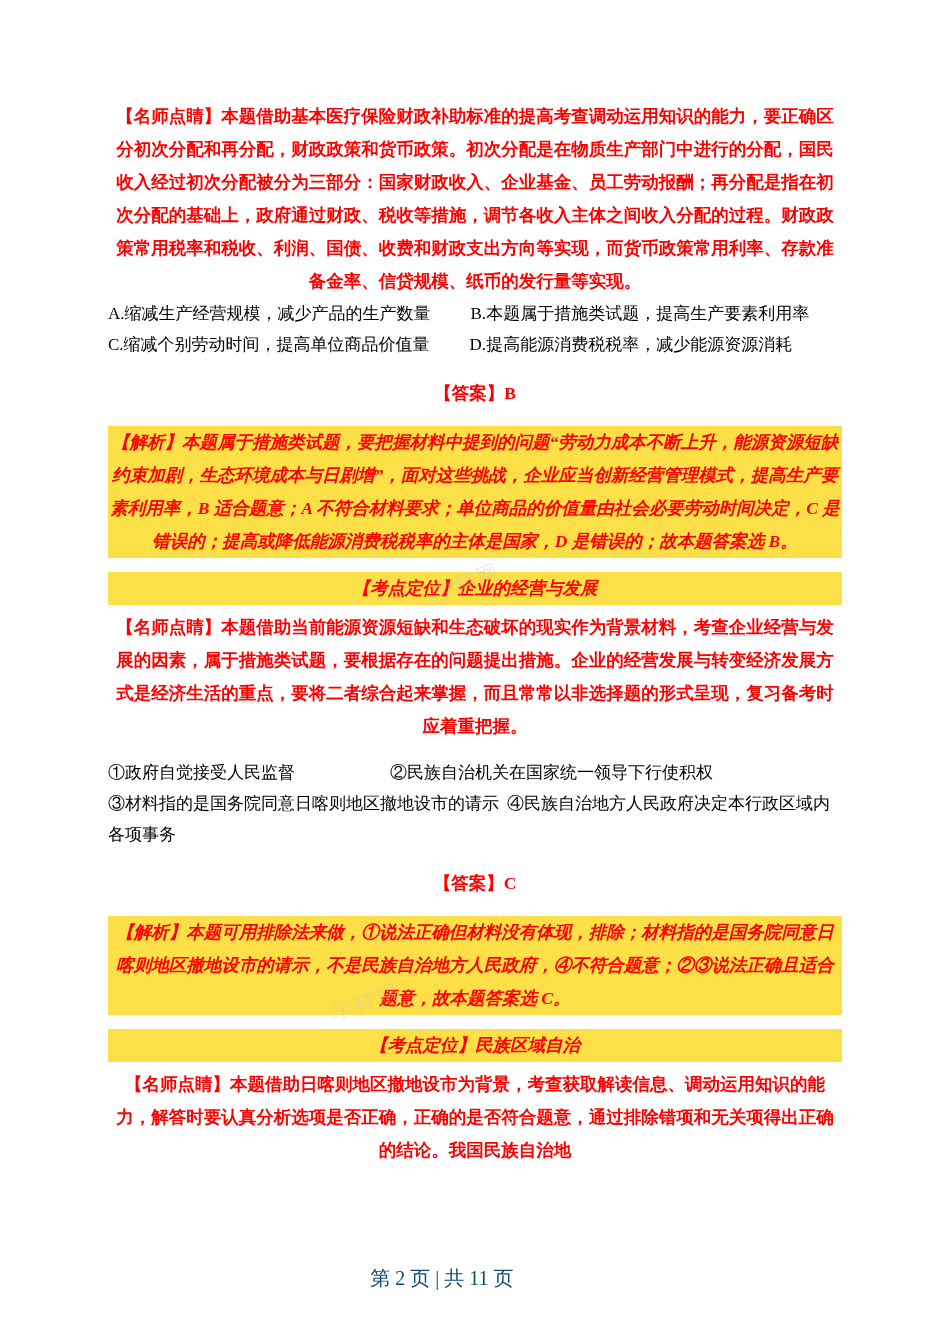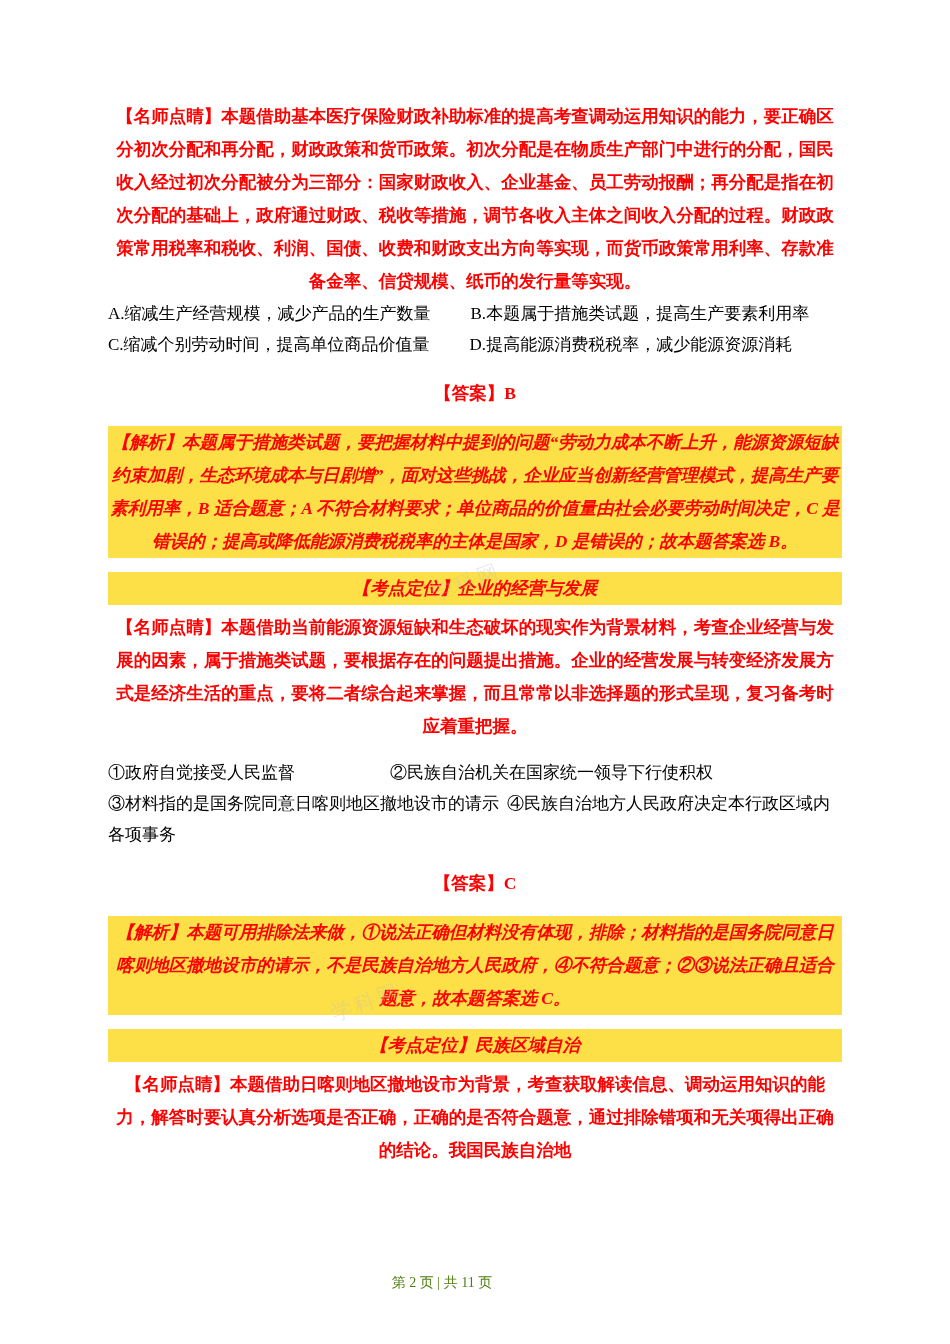--- a/index.html
+++ b/index.html
@@ -59,22 +59,22 @@
   .answer-line {
     font-size: 17.5px;
     line-height: 31px;
   }
   .footer {
     position: absolute;
     left: 0;
     bottom: 52px;
     width: 884px;
     text-align: center;
-    font-size: 14px;
-    color: #4d7c0f;
+    font-size: 20px;
+    color: #0c4a6e;
     font-family: "Liberation Serif", serif;
   }
   .watermark {
     position: absolute;
     pointer-events: none;
     color: rgba(190,190,190,0.30);
     font-size: 21px;
     letter-spacing: 3px;
     transform: rotate(-20deg);
     font-family: "Liberation Sans", sans-serif;

